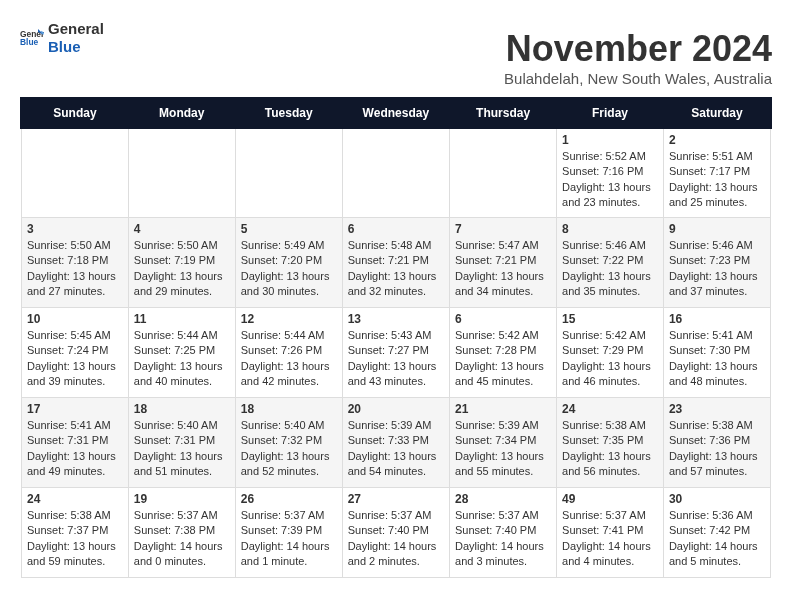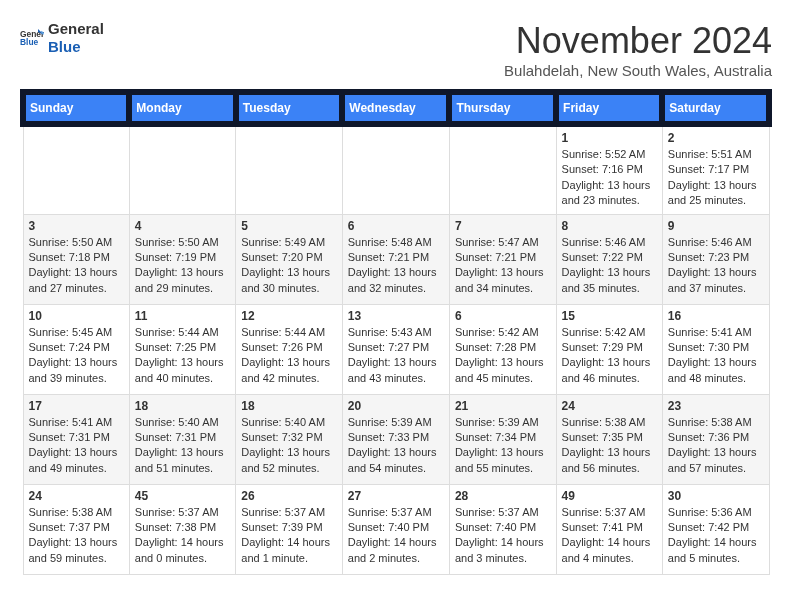--- a/index.html
+++ b/index.html
@@ -23,39 +23,40 @@
     }
     .logo-icon {
       width: 24px;
       height: 24px;
     }
     .title-section {
       text-align: right;
     }
     .month-title {
       font-size: 36px;
-      font-weight: normal;
+      font-weight: bold;
       color: #333;
+      margin-top: 8px;
     }
     .location {
       font-size: 15px;
       color: #555;
     }
     .calendar {
       width: 100%;
       border-collapse: collapse;
     }
     .calendar th {
-      background: #3b82f6;
+      background: #0f172a;
       color: white;
       font-size: 12px;
       font-weight: bold;
       padding: 6px 4px;
-      text-align: left;
-      border: 6px solid #0f172a;
+      text-align: center;
+      border: 3px solid #0f172a;
     }
     .calendar td {
       vertical-align: top;
       border: 1px solid #ddd;
       padding: 4px 5px;
       font-size: 10px;
       color: #333;
       height: 90px;
       width: 108px;
       background: #fff;
@@ -220,21 +221,21 @@
           <span class="day-num">23</span>
           <div class="day-info">Sunrise: 5:38 AM<br>Sunset: 7:36 PM<br>Daylight: 13 hours and 57 minutes.</div>
         </td>
       </tr>
       <tr>
         <td>
           <span class="day-num">24</span>
           <div class="day-info">Sunrise: 5:38 AM<br>Sunset: 7:37 PM<br>Daylight: 13 hours and 59 minutes.</div>
         </td>
         <td>
-          <span class="day-num">45</span>
+          <span class="day-num">19</span>
           <div class="day-info">Sunrise: 5:37 AM<br>Sunset: 7:38 PM<br>Daylight: 14 hours and 0 minutes.</div>
         </td>
         <td>
           <span class="day-num">26</span>
           <div class="day-info">Sunrise: 5:37 AM<br>Sunset: 7:39 PM<br>Daylight: 14 hours and 1 minute.</div>
         </td>
         <td>
           <span class="day-num">27</span>
           <div class="day-info">Sunrise: 5:37 AM<br>Sunset: 7:40 PM<br>Daylight: 14 hours and 2 minutes.</div>
         </td>

